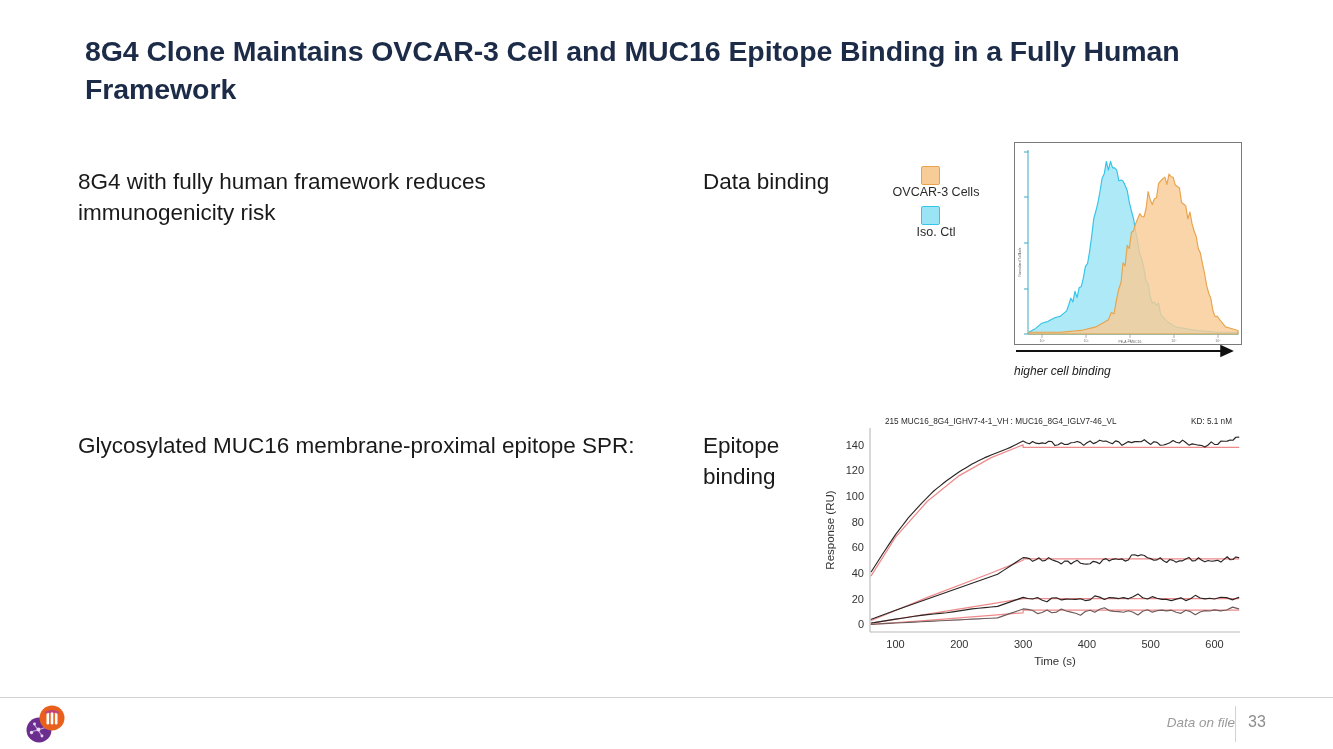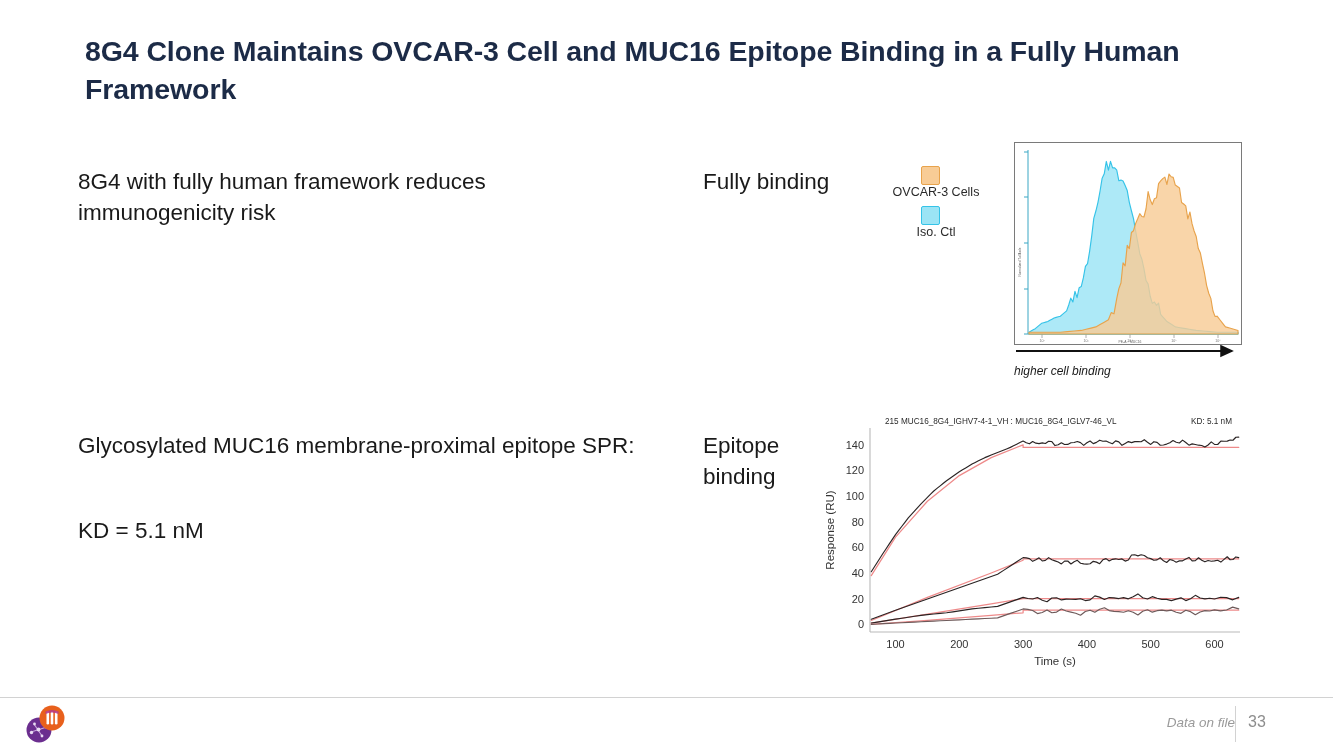--- a/index.html
+++ b/index.html
@@ -157,23 +157,22 @@
 <body>
 
 <div id="slide">
 
   <div id="slide-title">8G4 Clone Maintains OVCAR-3 Cell and MUC16 Epitope Binding in a Fully Human Framework</div>
 
   <div class="body-text" id="text-block-1">8G4 with fully human framework reduces immunogenicity risk</div>
 
   <div class="body-text" id="text-block-2">Glycosylated MUC16 membrane-proximal epitope SPR:</div>
 
-  <div class="body-text" id="kd-line">KD = 5.1 nM</div>
-
-  <div class="row-label" id="label-cell-binding">Fully binding</div>
+
+  <div class="row-label" id="label-cell-binding">Data binding</div>
 
   <div class="row-label" id="label-epitope-binding">Epitope binding</div>
 
   <div id="flow-panel">
 
     <div id="flow-legend">
       <div class="legend-row">
         <span class="legend-swatch" style="background:#F8CC96;border:1.5px solid #E8A34C;"></span>
         <span class="legend-text">OVCAR-3 Cells</span>
       </div>

